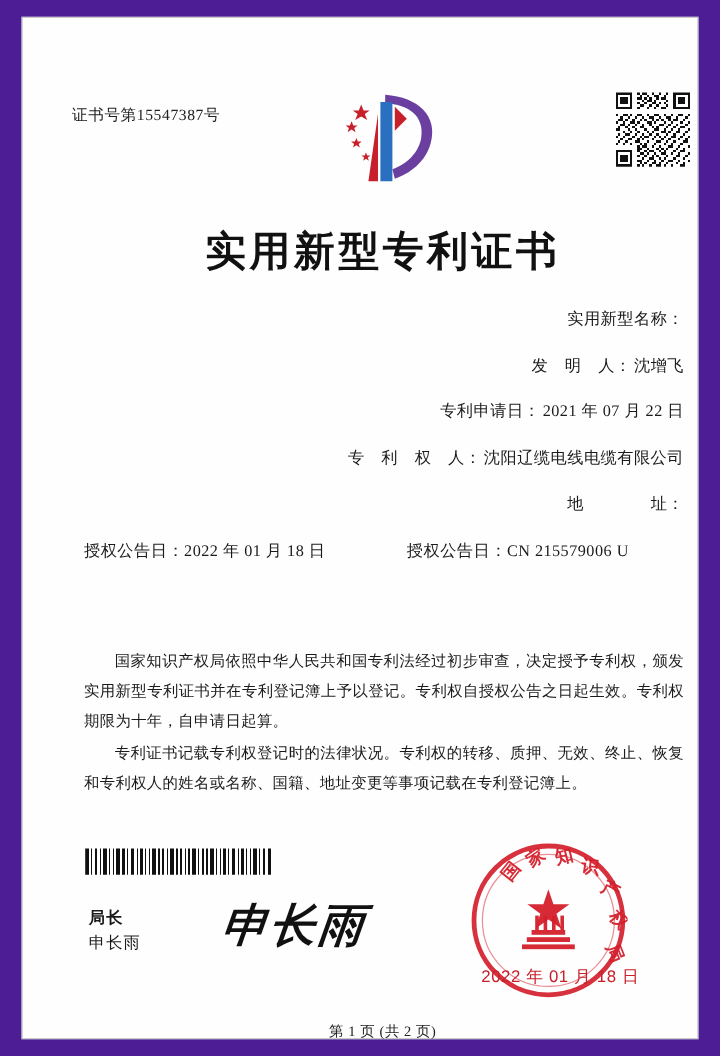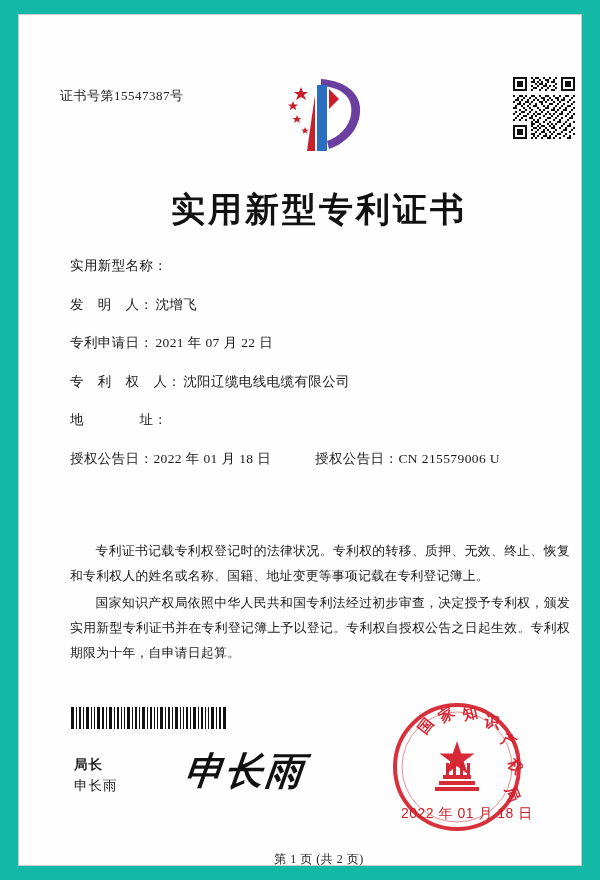--- a/index.html
+++ b/index.html
@@ -13,21 +13,21 @@
     font-family: "Liberation Serif", serif;
     color: #1a1a1a;
     position: relative;
     overflow: hidden;
   }
   .page {
     position: absolute;
     left: 0; top: 0;
     width: 600px;
     height: 880px;
-    background: #14b8a6;
+    background: #4c1d95;
   }
   .page-inner {
     position: absolute;
     left: 18px;
     top: 14px;
     width: 564px;
     height: 852px;
     border: 1px solid #c9c9c9;
     box-sizing: border-box;
     background: #fefefe;
@@ -85,36 +85,38 @@
     top: 242px;
     width: 500px;
   }
   .field-row {
     display: flex;
     align-items: baseline;
     font-size: 13.5px;
     margin-bottom: 20.5px;
     color: #1a1a1a;
     letter-spacing: 0.4px;
+    justify-content: flex-end;
   }
   .field-label {
     white-space: nowrap;
     flex: 0 0 auto;
   }
   .field-value {
     margin-left: 2px;
     white-space: nowrap;
   }
 
   
   .field-row-split {
     display: flex;
     font-size: 13.5px;
     margin-bottom: 18px;
     letter-spacing: 0.4px;
+    gap: 24px;
   }
   .field-row-split .col-a { width: 245px; white-space: nowrap; }
   .field-row-split .col-b { white-space: nowrap; }
 
   
   .paras {
     position: absolute;
     left: 51px;
     top: 524px;
     width: 500px;
@@ -481,22 +483,22 @@
         <span class="col-a">
           <span>授权公告日：</span><span>2022 年 01 月 18 日</span>
         </span>
         <span class="col-b">
           <span>授权公告日：</span><span>CN 215579006 U</span>
         </span>
       </div>
     </div>
 
     <div class="paras">
+      <p class="para">国家知识产权局依照中华人民共和国专利法经过初步审查，决定授予专利权，颁发实用新型专利证书并在专利登记簿上予以登记。专利权自授权公告之日起生效。专利权期限为十年，自申请日起算。</p>
       <p class="para">专利证书记载专利权登记时的法律状况。专利权的转移、质押、无效、终止、恢复和专利权人的姓名或名称、国籍、地址变更等事项记载在专利登记簿上。</p>
-      <p class="para">国家知识产权局依照中华人民共和国专利法经过初步审查，决定授予专利权，颁发实用新型专利证书并在专利登记簿上予以登记。专利权自授权公告之日起生效。专利权期限为十年，自申请日起算。</p>
     </div>
 
     <div class="barcode">
       <svg width="156" height="22" viewBox="0 0 156 22" xmlns="http://www.w3.org/2000/svg" shape-rendering="crispEdges">
         <rect width="156" height="22" fill="#ffffff"></rect>
         <g fill="#111111">
           <rect x="0" y="0" width="3" height="22"></rect>
             <rect x="5" y="0" width="1" height="22"></rect>
           <rect x="8" y="0" width="2" height="22"></rect>
             <rect x="12" y="0" width="1" height="22"></rect>

